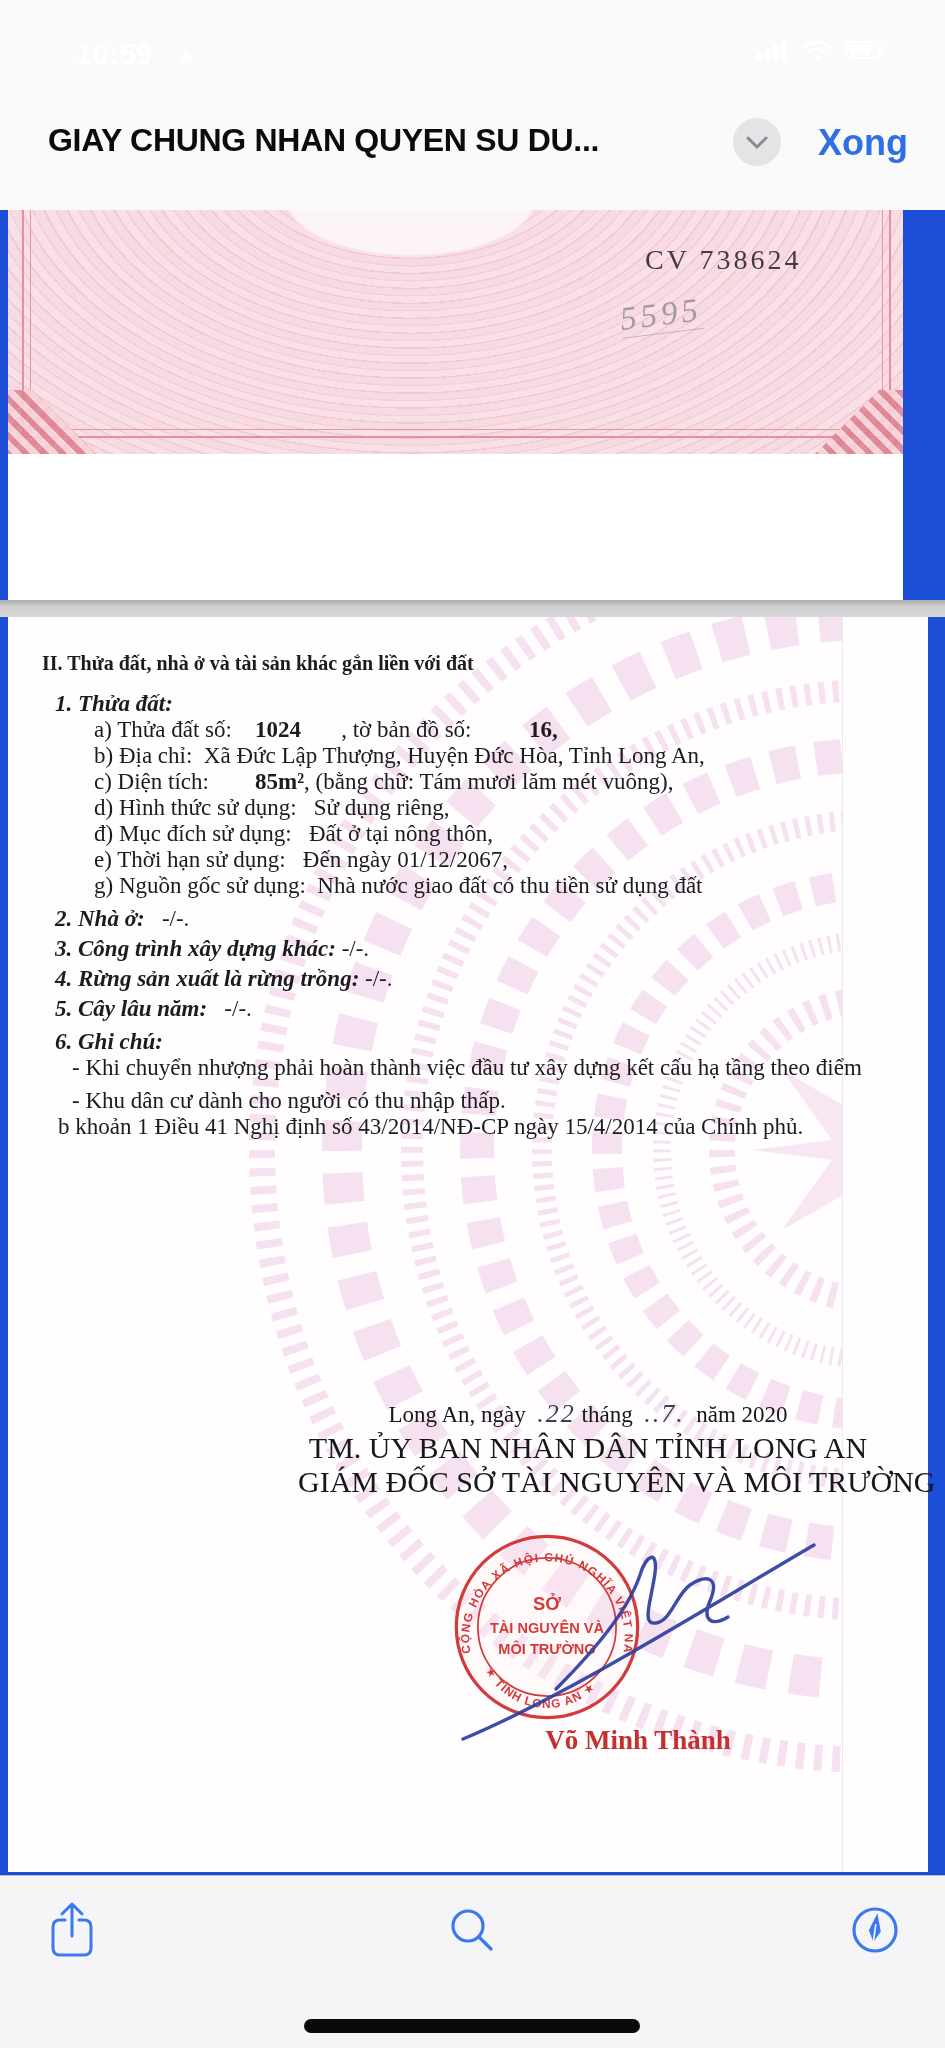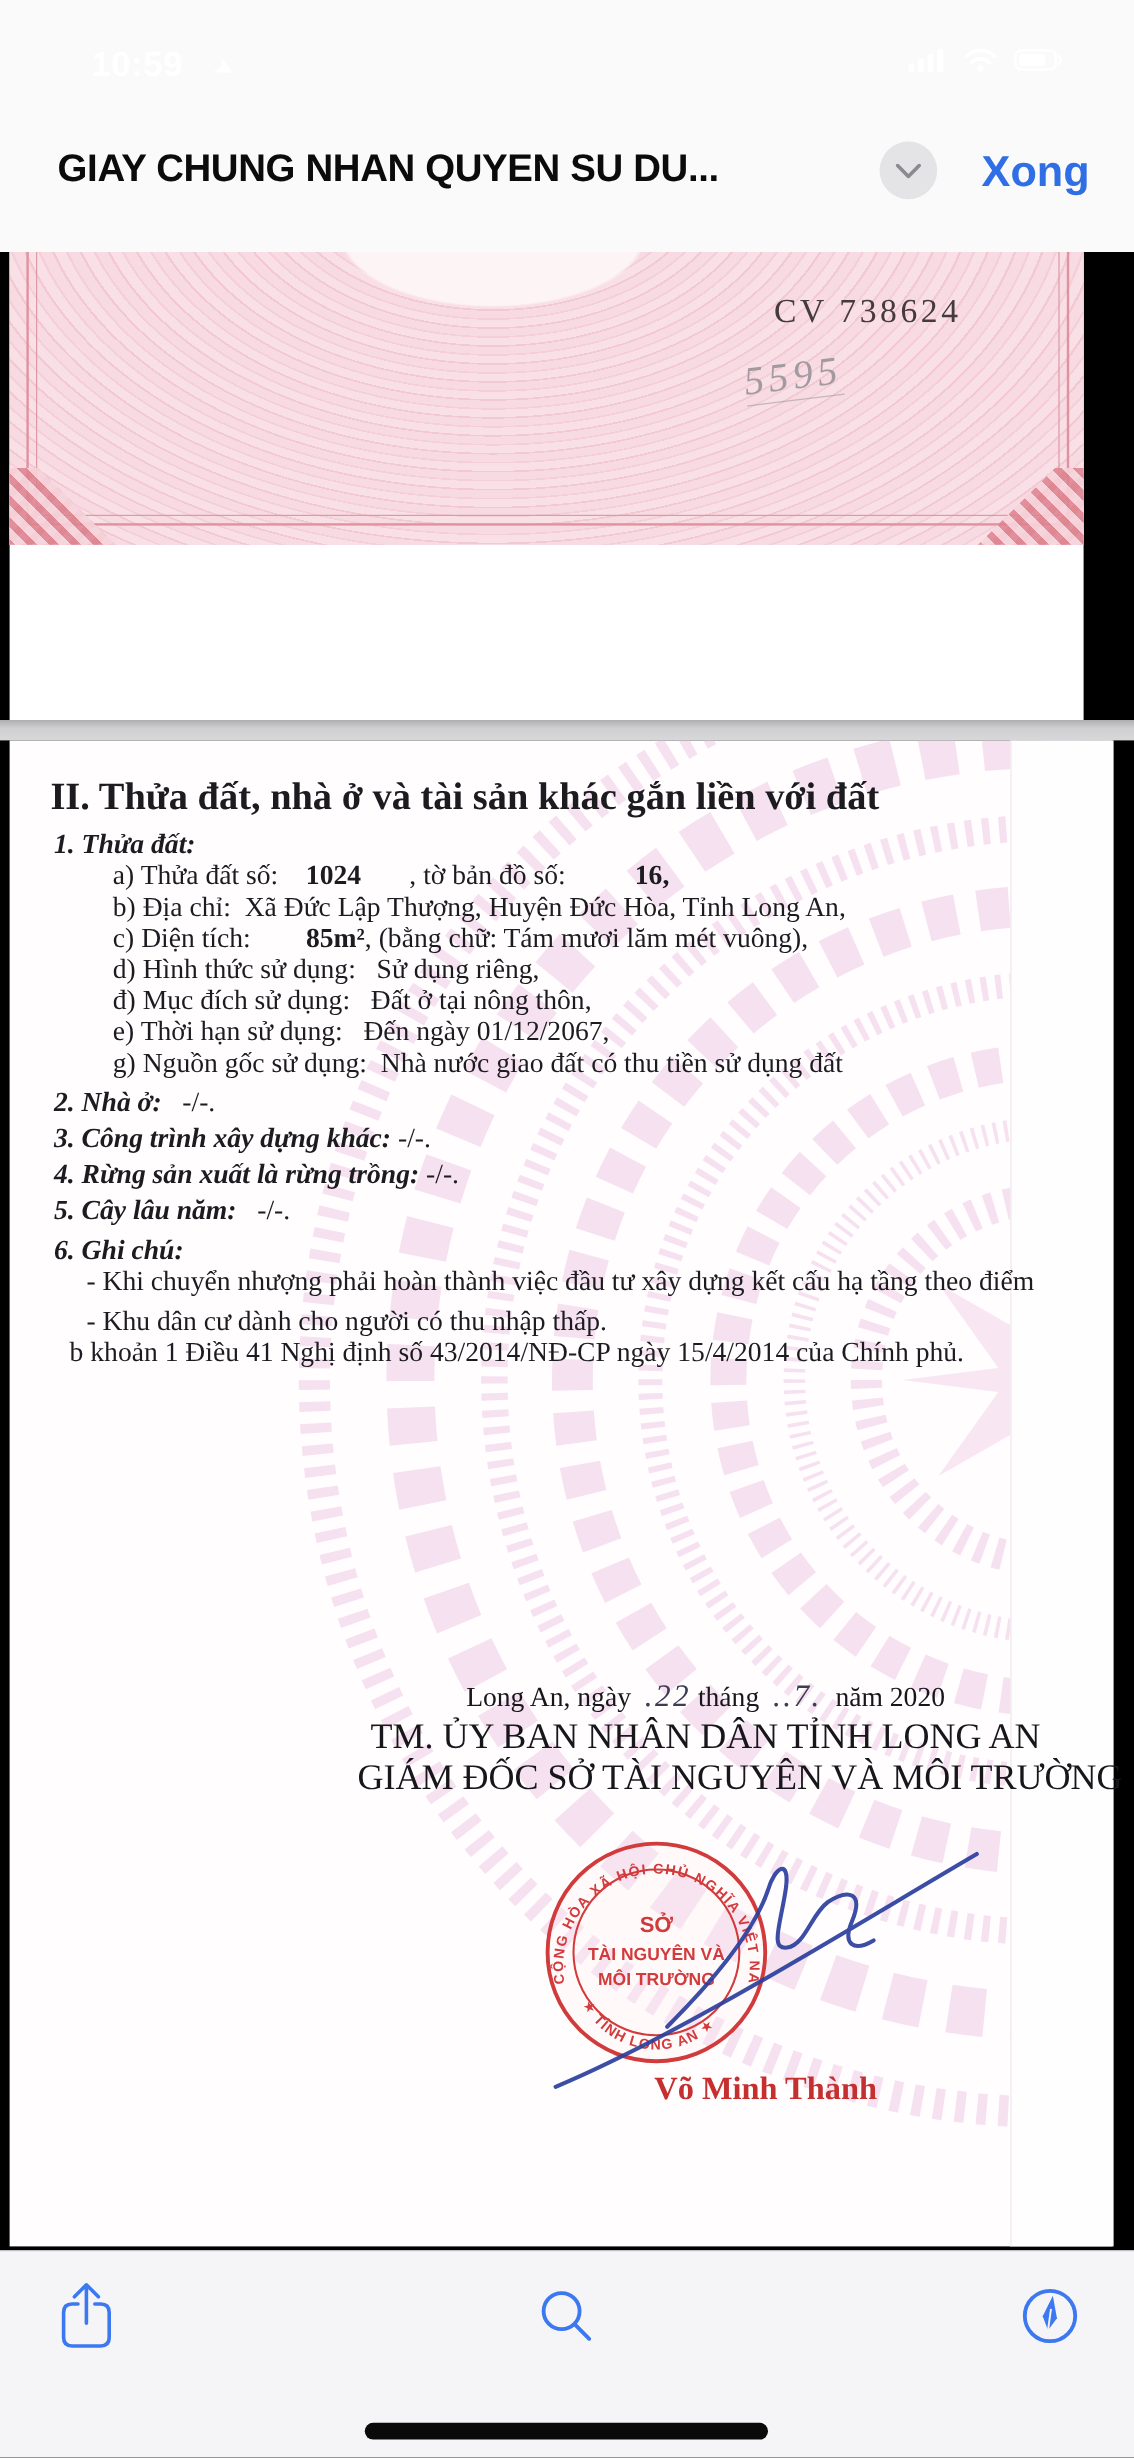--- a/index.html
+++ b/index.html
@@ -1,16 +1,16 @@
 <!DOCTYPE html>
 <html><head>
 <meta charset="utf-8">
 <style>
   html,body{margin:0;padding:0;background:#9a9a9e;}
-  .screen{position:relative;width:945px;height:2048px;margin:0 auto;background:#000000;overflow:hidden;
+  .screen{position:relative;width:945px;height:2048px;margin:0 auto;background:#1d4ed8;overflow:hidden;
           font-family:"Liberation Sans","DejaVu Sans",sans-serif;}
   
   .topbar{position:absolute;top:0;left:0;width:945px;height:210px;background:#fbfafa;z-index:6;}
   .statusbar{position:absolute;top:0;left:0;right:0;height:100px;}
   .time{position:absolute;left:76px;top:38px;color:#ffffff;font-size:29px;font-weight:700;letter-spacing:.5px;}
   .loc-arrow{position:absolute;left:178px;top:44px;color:#fff;font-size:22px;transform:rotate(28deg);}
   .sicons{position:absolute;right:58px;top:40px;display:flex;align-items:center;gap:14px;}
   .nav{position:absolute;top:100px;left:0;right:0;height:110px;}
   .navtitle{position:absolute;left:48px;top:22px;font-size:32px;font-weight:700;color:#0b0b0c;letter-spacing:-.3px;white-space:nowrap;}
   .chev-btn{position:absolute;left:733px;top:18px;width:48px;height:48px;border-radius:50%;background:#e4e3e6;display:flex;align-items:center;justify-content:center;}
@@ -37,22 +37,22 @@
   .divider{position:absolute;left:0;top:600px;width:945px;height:17px;z-index:3;
            background:linear-gradient(#aeaeb0,#cfcfd1 40%,#d8d8da);}
   .page2{position:absolute;left:8px;top:617px;width:919px;height:1255px;background:#fffdfe;z-index:2;}
   .wm{position:absolute;inset:0;z-index:1;}
   .crease{position:absolute;left:834px;top:0;width:85px;height:100%;background:#fffefe;border-left:1px solid #eee6ea;z-index:2;}
   
   .doctext{position:absolute;left:34px;top:16px;width:860px;z-index:3;
            font-family:"Liberation Serif","DejaVu Serif",serif;font-size:23px;color:#1c1b20;}
   .line{white-space:pre;height:26px;line-height:26px;}
   .line .b{font-weight:700;} .line .i{font-style:italic;}
-  .line.heading{font-weight:700;font-size:32px;padding-top:12px;height:36px;line-height:36px;}
-  .line.num{margin-left:3px;margin-top:4px;}
+  .line.heading{font-weight:700;font-size:20px;padding-top:12px;height:36px;line-height:36px;}
+  .line.num{margin-left:13px;margin-top:4px;}
   .line.sub{margin-left:52px;}
   .line.note{margin-left:30px;}
   .line.notec{margin-left:16px;}
   .gap4{margin-top:4px!important;} .gap6{margin-top:7px!important;} .gap10{margin-top:10px!important;}
   .hw{font-style:italic;color:#3c3d52;letter-spacing:2px;}
   
   .sigblock{position:absolute;left:290px;top:780px;width:580px;text-align:center;z-index:3;
             font-family:"Liberation Serif","DejaVu Serif",serif;color:#17161b;}
   .dateline{font-size:23px;white-space:pre;height:34px;line-height:34px;}
   .dateline .hw{font-size:26px;}

